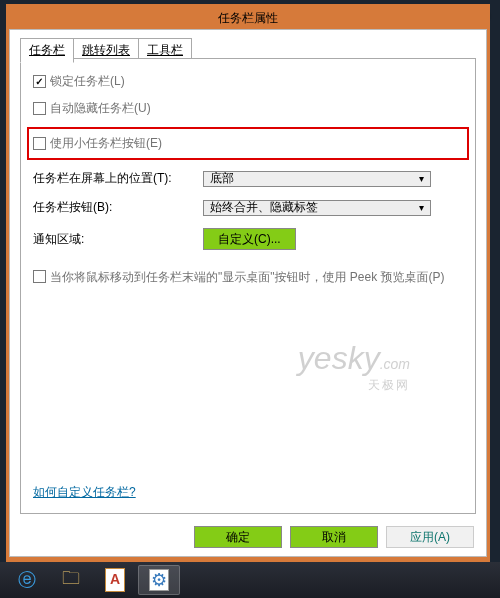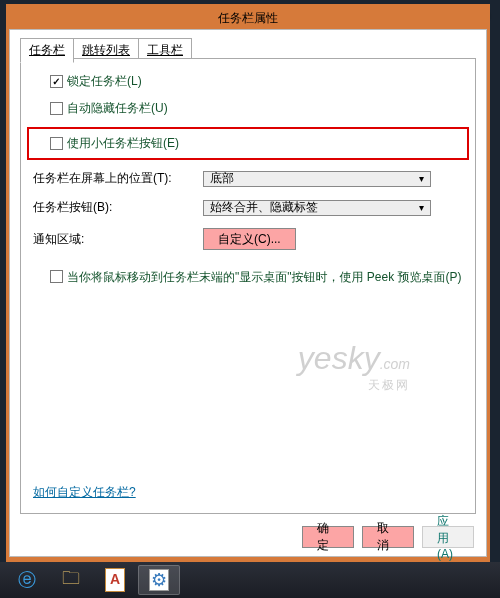--- a/index.html
+++ b/index.html
@@ -5,32 +5,32 @@
   * { box-sizing: border-box; margin: 0; padding: 0; font-family: "Microsoft YaHei", "SimSun", Tahoma, sans-serif; }
   body { width: 500px; height: 598px; background: #1a2430; overflow: hidden; position: relative; }
   .outer-frame { position: absolute; left: 6px; top: 4px; width: 484px; height: 558px; background: #d67a3a; padding: 3px; border-radius: 0; }
   .title-region { height: 22px; display: flex; align-items: center; justify-content: center; color: #000; font-size: 12px; position: relative; }
   .dialog-body { background: #fff; border: 1px solid #bbb; height: 528px; position: relative; }
   .tabs { position: absolute; left: 10px; top: 8px; display: flex; text-decoration: underline; }
   .tab { border: 1px solid #aaa; background: #fff; padding: 3px 8px; font-size: 12px; position: relative; }
   .tab.active { border-bottom: 1px solid #fff; z-index: 2; }
   .tab + .tab { margin-left: -1px; }
   .panel { position: absolute; left: 10px; right: 10px; top: 28px; bottom: 42px; border: 1px solid #aaa; background: #fff; padding: 14px 12px; }
-  .row { display: flex; align-items: flex-start; margin-bottom: 10px; font-size: 12px; color: #14532d; margin-left: 17px; }
+  .row { display: flex; align-items: flex-start; margin-bottom: 10px; font-size: 12px; color: #737373; }
   .row label { display: flex; align-items: center; gap: 4px; }
   .chk { width: 13px; height: 13px; border: 1px solid #777; background: #fff; display: inline-flex; align-items: center; justify-content: center; font-size: 10px; line-height: 1; }
   .chk.checked::after { content: "✓"; color: #000; font-weight: bold; }
   .highlight-box { border: 2px solid #d00; padding: 6px 4px; margin: 0 -6px 10px -6px; }
   .form-row { display: flex; align-items: center; margin-bottom: 12px; font-size: 12px; }
   .form-label { width: 170px; }
   .dropdown { flex: 1; max-width: 228px; height: 16px; border: 1px solid #888; background: #eee; display: flex; align-items: center; justify-content: space-between; padding: 0 6px; font-size: 12px; }
   .dropdown .caret { font-size: 10px; }
-  .btn { height: 22px; border: 1px solid #888; background: #fca5a5; padding: 0 14px; font-size: 12px; display: inline-flex; align-items: center; }
+  .btn { height: 22px; border: 1px solid #888; background: #84cc16; padding: 0 14px; font-size: 12px; display: inline-flex; align-items: center; }
   .footer-buttons { position: absolute; right: 12px; bottom: 8px; display: flex; gap: 8px; }
-  .footer-buttons .btn { width: 52px; justify-content: center; }
+  .footer-buttons .btn { width: 88px; justify-content: center; }
   .footer-buttons .btn.disabled { color: #0f766e; background: #f1f1f1; border-color: #ccc; }
   .link { color: #0369a1; font-size: 12px; text-decoration: underline; }
   .link-row { position: absolute; left: 12px; bottom: 12px; }
   .long-row { margin-top: 18px; }
   .watermark-top { position: absolute; right: 10px; top: 6px; color: #fff; font-size: 14px; font-weight: bold; text-shadow: 0 0 2px #000; }
   .watermark-mid { position: absolute; right: 90px; top: 340px; color: rgba(120,120,120,0.35); text-align: right; font-family: Georgia, serif; }
   .watermark-mid .yk { font-size: 32px; font-style: italic; }
   .watermark-mid .sub { font-size: 12px; letter-spacing: 2px; }
   .taskbar { position: absolute; left: 0; bottom: 0; width: 100%; height: 36px; background: linear-gradient(#2b2f38,#1a1d24); display: flex; align-items: center; padding: 0 6px; gap: 2px; }
   .tb-icon { width: 42px; height: 30px; display: flex; align-items: center; justify-content: center; font-size: 18px; border-radius: 2px; }

